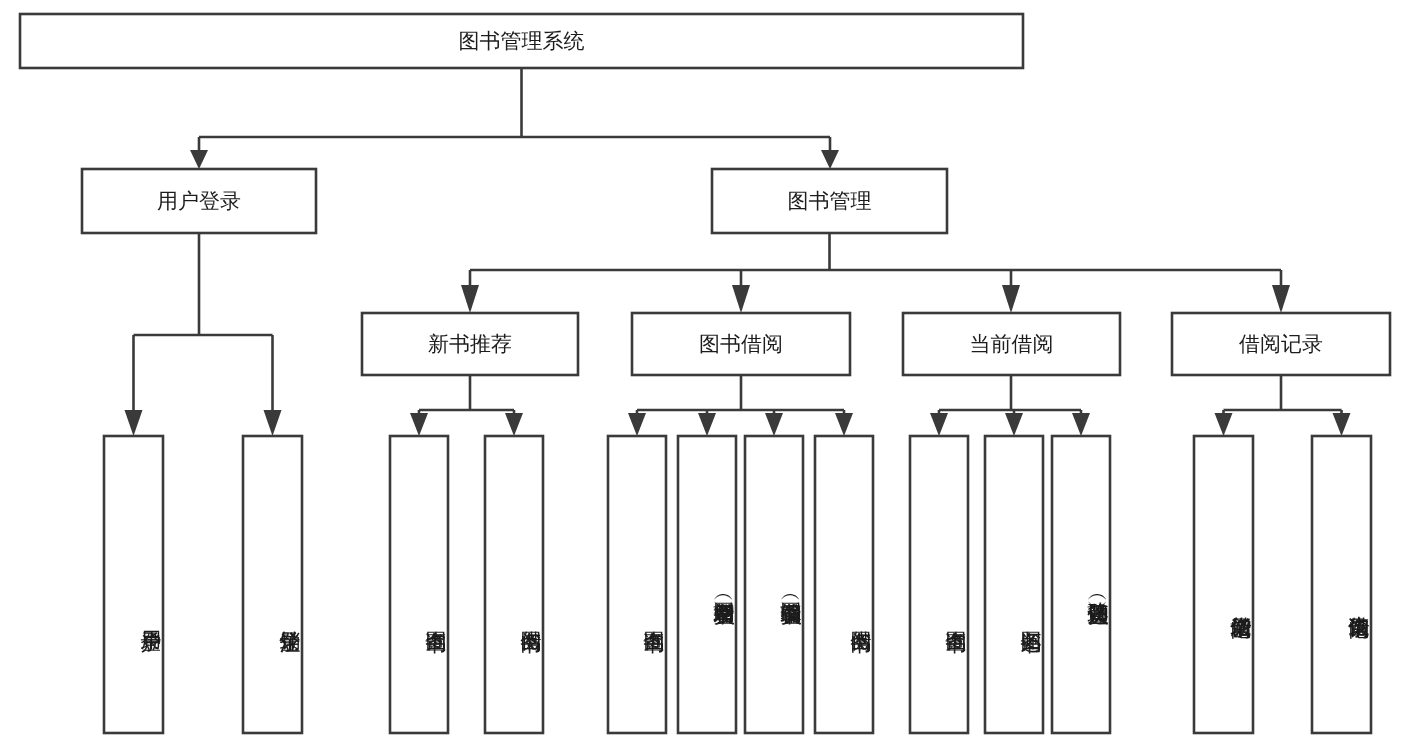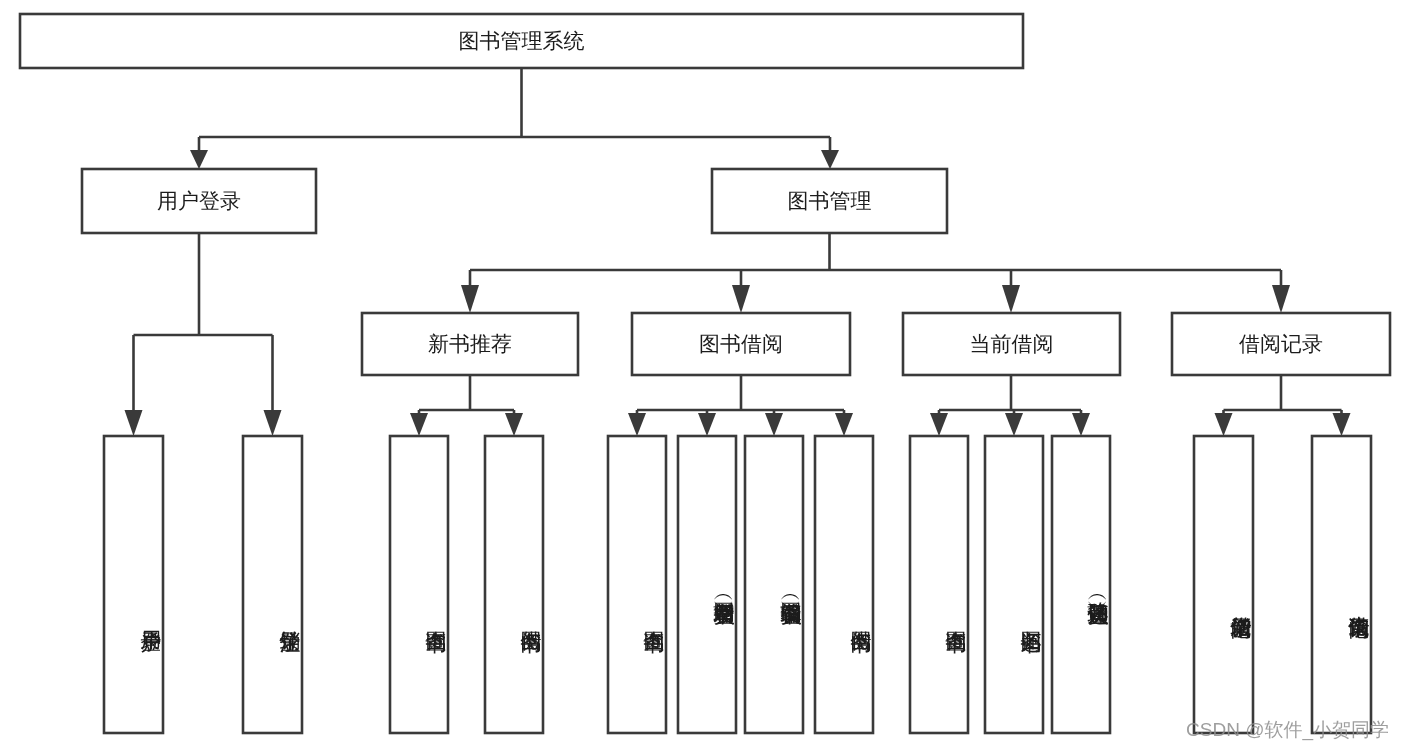--- a/index.html
+++ b/index.html
@@ -197,15 +197,14 @@
   <div class="node-label-vertical" style="left:608px;  top:500px;  width:58px; height:230px;">查询图书</div>
   <div class="node-label-vertical" style="left:678px;  top:444px;  width:58px; height:286px;">新增图书（管理员）</div>
   <div class="node-label-vertical" style="left:745px;  top:444px;  width:58px; height:286px;">编辑图书（管理员）</div>
   <div class="node-label-vertical" style="left:815px;  top:500px;  width:58px; height:230px;">借阅图书</div>
   <div class="node-label-vertical" style="left:910px;  top:500px;  width:58px; height:230px;">查询图书</div>
   <div class="node-label-vertical" style="left:985px;  top:500px;  width:58px; height:230px;">归还图书</div>
   <div class="node-label-vertical" style="left:1052px; top:444px;  width:58px; height:286px;">确认归还（管理员）</div>
   <div class="node-label-vertical" style="left:1194px; top:470px;  width:59px; height:260px;">新增借阅记录</div>
   <div class="node-label-vertical" style="left:1312px; top:470px;  width:59px; height:260px;">查询借阅记录</div>
 
-  <div class="watermark">CSDN @软件_小贺同学</div>
 
 </div>
 
 </body></html>

